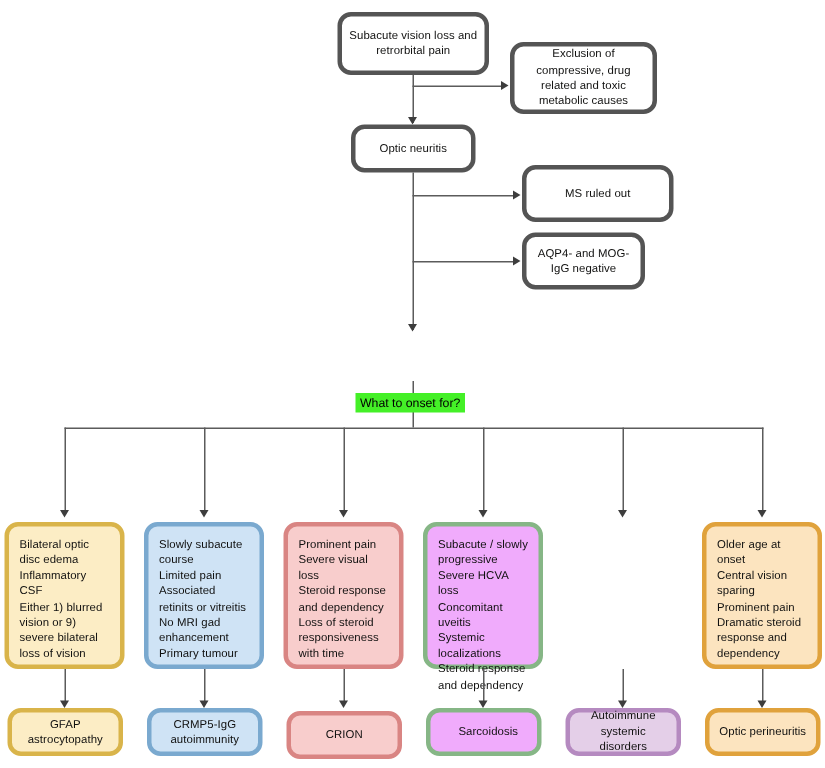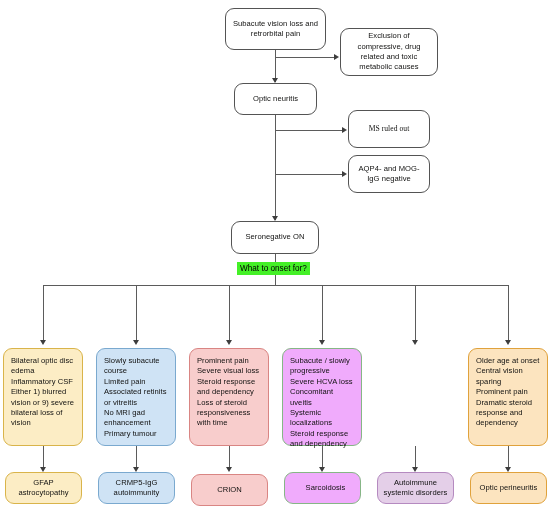--- a/index.html
+++ b/index.html
@@ -15,21 +15,21 @@
     position: relative;
     width: 550px;
     height: 512px;
     background: #ffffff;
     overflow: hidden;
   }
   
   .node {
     position: absolute;
     box-sizing: border-box;
-    border: 1px solid #0ea5e9;
+    border: 3px solid #0ea5e9;
     border-radius: 9px;
     display: flex;
     align-items: center;
     justify-content: center;
     text-align: center;
     color: #10100f;
     font-size: 7.6px;
     line-height: 10.4px;
     letter-spacing: 0.05px;
     padding: 2px 4px;
@@ -105,28 +105,27 @@
   <div class="node c-plain" style="left:340px; top:28px; width:98px; height:48px;">Exclusion of compressive, drug related and toxic metabolic causes</div>
 
   <div class="node c-plain" style="left:234px; top:83px; width:83px; height:32px;">Optic neuritis</div>
 
   <div class="vline" style="left:275px; top:115px; height:105px;"></div>
   <div class="arrow-down" style="left:271.5px; top:216px;"></div>
 
   <div class="hline" style="left:275px; top:130px; width:68px;"></div>
   <div class="arrow-right" style="left:342px; top:126.5px;"></div>
 
-  <div class="node c-plain" style="left:348px; top:110px; width:82px; height:38px;font-family:Liberation Serif, serif;">MS ruled out</div>
+  <div class="node c-plain" style="left:348px; top:110px; width:101px; height:38px;">MS ruled out</div>
 
   <div class="hline" style="left:275px; top:174px; width:68px;"></div>
   <div class="arrow-right" style="left:342px; top:170.5px;"></div>
 
   <div class="node c-plain" style="left:348px; top:155px; width:82px; height:38px;">AQP4- and MOG-IgG negative</div>
 
-  <div class="node c-plain" style="left:231px; top:221px; width:88px; height:33px;">Seronegative ON</div>
 
   <div class="vline" style="left:275px; top:254px; height:31px;"></div>
 
   <div class="highlight-label" style="left:237px; top:262px;">What to onset for?</div>
 
   <div class="hline" style="left:43px; top:285px; width:466px;"></div>
 
   <div class="vline" style="left:43px; top:285px; height:57px;"></div>
   <div class="arrow-down" style="left:39.5px; top:340px;"></div>
 

